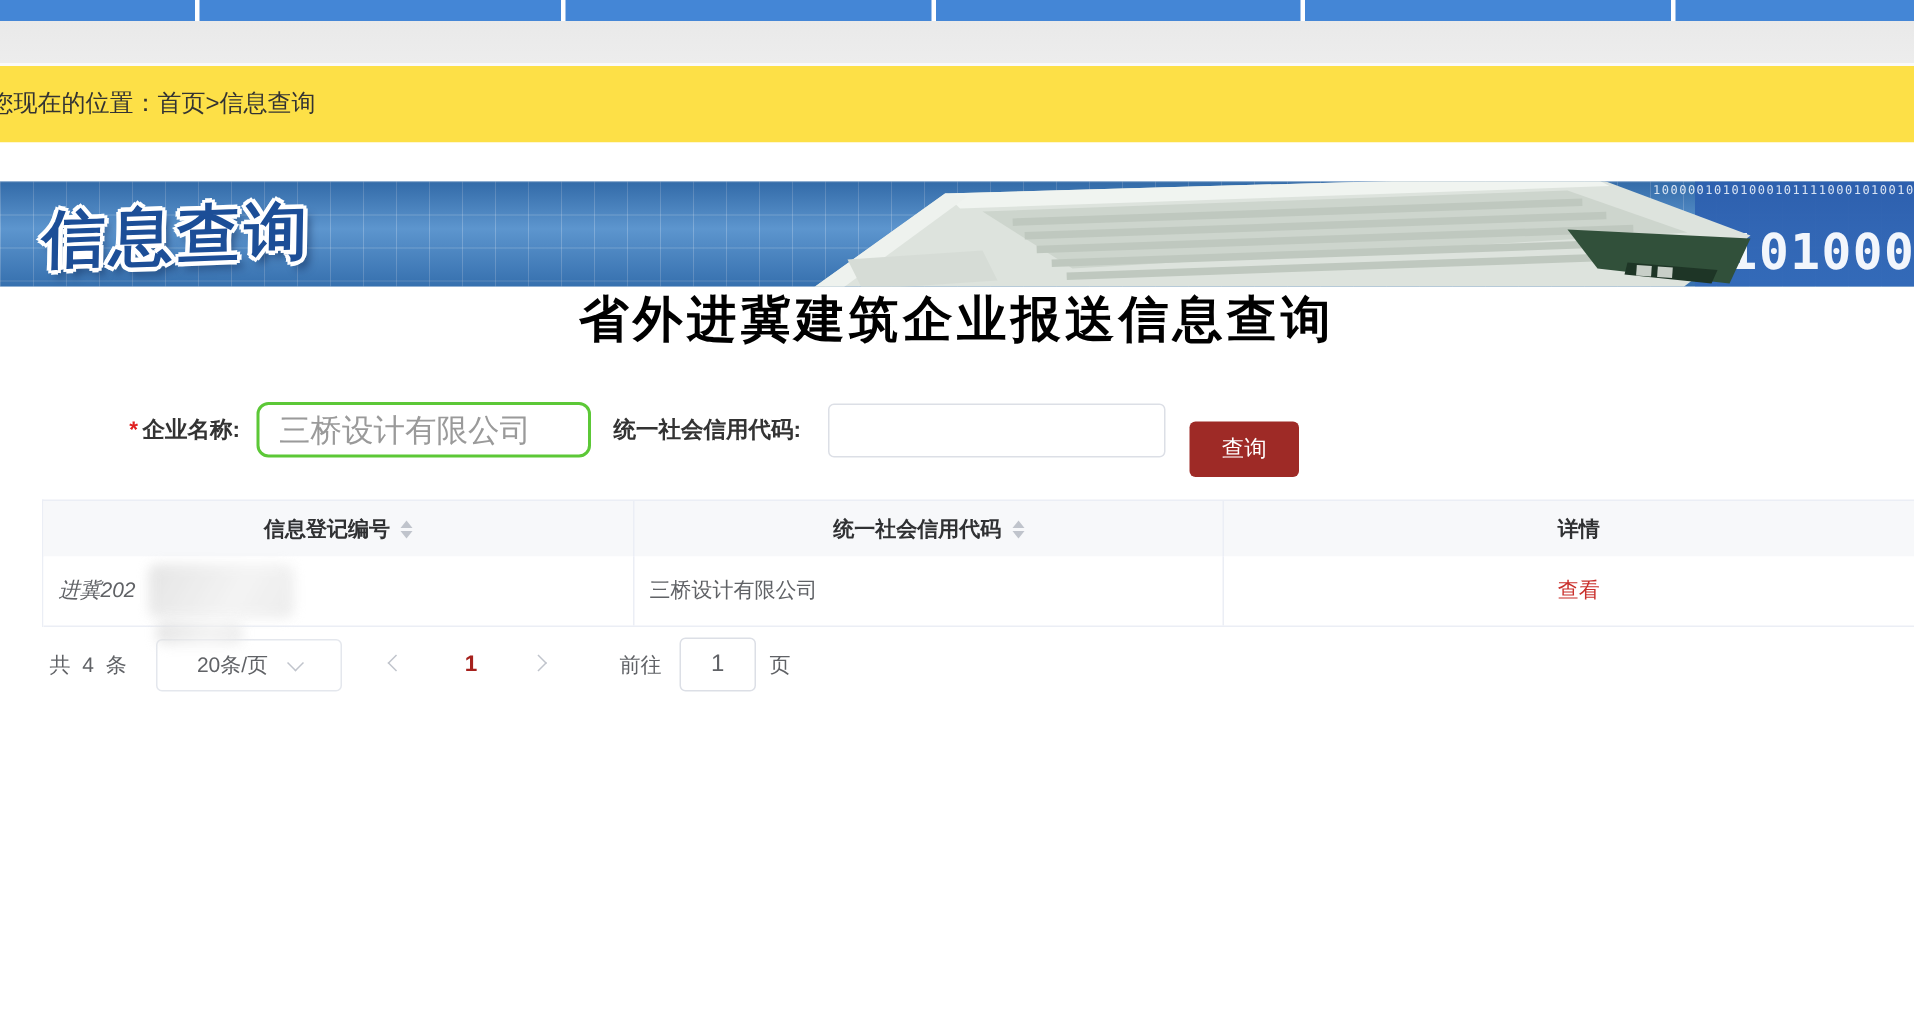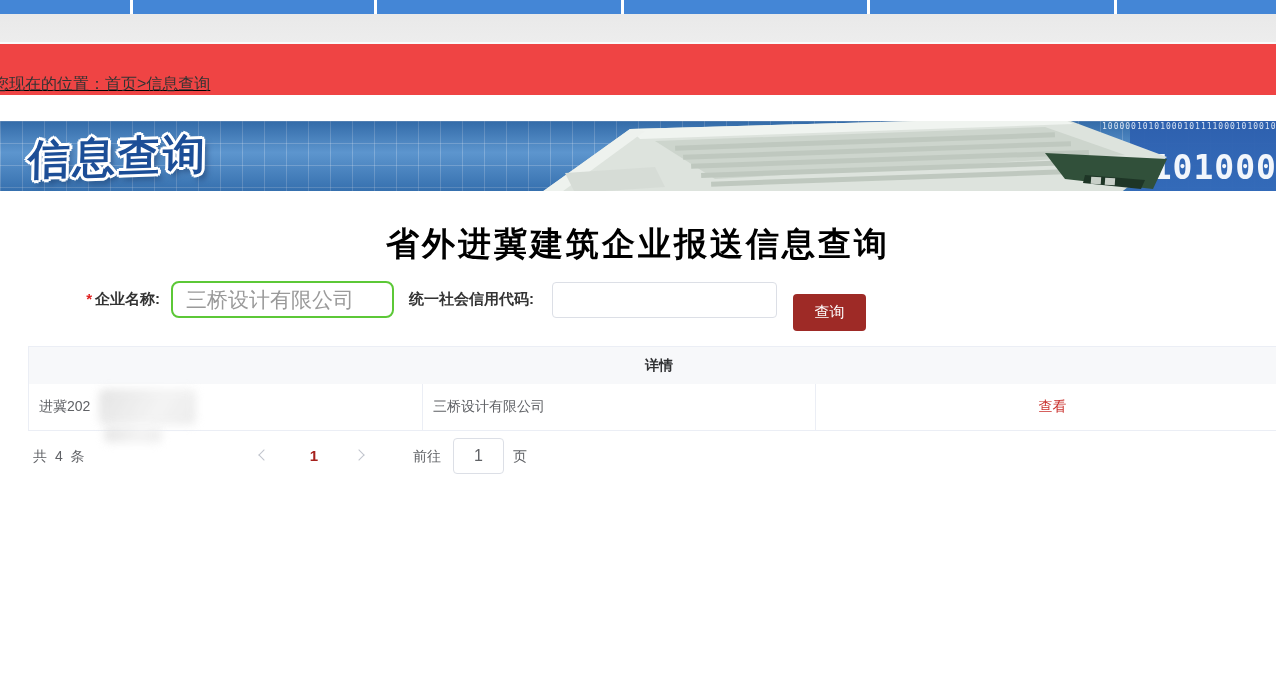--- a/index.html
+++ b/index.html
@@ -7,21 +7,21 @@
     font-family:"Liberation Sans","DejaVu Sans",sans-serif; }
 
   
   .topnav { height:14px; display:flex; background:#fff; }
   .topnav .seg { background:#4486d6; height:14px; }
   .topnav .seg + .seg { margin-left:3px; }
   .s1{width:130px}.s2{width:241px}.s3{width:244px}.s4{width:243px}.s5{width:244px}.s6{flex:1}
 
   
   .strip { height:30px; background:linear-gradient(180deg,#e9e9e9,#ededed); border-bottom:2px solid #fafafa; }
-  .crumbbar { height:51px; background:#ef4444; display:flex; align-items:flex-end;text-decoration:underline; }
+  .crumbbar { height:51px; background:#fde047; display:flex; align-items:center; }
   .crumbbar .txt { margin-left:-7px; font-size:16px; color:#333; }
   .gap-white { height:26px; background:#fff; }
 
   
   .banner { position:relative; height:70px; overflow:hidden;
     background-color:#4284c6;
     background-image:
       linear-gradient(180deg, rgba(10,40,90,.28), rgba(255,255,255,.14) 45%, rgba(10,40,90,.22)),
       linear-gradient(rgba(255,255,255,.22) 1px, transparent 1px),
       linear-gradient(90deg, rgba(255,255,255,.22) 1px, transparent 1px);
@@ -36,25 +36,25 @@
     background:linear-gradient(180deg,#2d5fae,#336ab9); opacity:.96; }
   .bin-small { position:absolute; top:1px; right:0; width:174px; overflow:hidden;
     font-family:"DejaVu Sans Mono",monospace; font-size:8px; color:#eaf1fb;
     letter-spacing:1px; white-space:nowrap; opacity:.9; }
   .bin-large { position:absolute; bottom:4px; right:-24px; width:190px; overflow:hidden;
     font-family:"DejaVu Sans Mono",monospace; font-size:33px; font-weight:bold;
     color:#f2f6fc; letter-spacing:1px; white-space:nowrap; }
   .laptop { position:absolute; left:505px; top:-4px; }
 
   
-  .page-title { margin-top:31px; text-align:center; font-size:33px; font-weight:600;
+  .page-title { text-align:center; font-size:33px; font-weight:600;
     color:#000; letter-spacing:3px; }
 
   
-  .form-row { position:relative; height:38px; margin-top:14px;padding-left:24px; }
+  .form-row { position:relative; height:38px; margin-top:32px;padding-left:24px; }
   .lbl { position:absolute; top:9px; font-size:15px; font-weight:bold; color:#333; white-space:nowrap; }
   .lbl-company { left:0; width:160px; text-align:right; }
   .lbl-credit { left:409px; }
   .req { color:#e02020; margin-right:3px; font-weight:bold; }
   .inp-company { position:absolute; left:171px; top:0; width:223px; height:37px;
     border:2px solid #5cc837; border-radius:8px; background:#fff;
     font-size:21px; color:#9a9a9a; padding:0 0 0 13px; outline:none;
     font-family:"Liberation Sans","DejaVu Sans",sans-serif; }
   .inp-credit { position:absolute; left:552px; top:1px; width:225px; height:36px;
     border:1px solid #dcdfe6; border-radius:4px; background:#fff;
@@ -65,21 +65,21 @@
 
   
   .tbl { margin:27px 0 0 28px; width:1262px; border-top:1px solid #ebeef5; border-left:1px solid #ebeef5; }
   .tr { display:flex; }
   .th,.td { border-right:1px solid #ebeef5; display:flex; align-items:center; position:relative; }
   .c1{width:394px}.c2{width:393px}.c3{width:393px}.c4{flex:1}
   .thead .tr { background:#f7f8fa; height:37px; }
   .th { justify-content:center; font-size:14px; font-weight:bold; color:#303133; }
   .tbody .tr { background:#fff; height:47px; border-bottom:1px solid #ebeef5; }
   .td { font-size:14px; color:#606266; }
-  .td.c1 { padding-left:10px; } .td.c2 { padding-left:10px; } .td.c3 { padding-left:15px; }
+  .td.c1 { padding-left:10px;font-style:italic; } .td.c2 { padding-left:10px; } .td.c3 { padding-left:15px; }
   .td.c4 { justify-content:center; }
   .link-view { color:#c9302c; text-decoration:none; font-size:14px; cursor:pointer; }
   .carets { display:inline-flex; flex-direction:column; margin-left:7px; gap:2px; }
   .caret-up { width:0; height:0; border-left:4px solid transparent; border-right:4px solid transparent; border-bottom:5px solid #c0c4cc; }
   .caret-down { width:0; height:0; border-left:4px solid transparent; border-right:4px solid transparent; border-top:5px solid #c0c4cc; }
   .redact { position:absolute; background:linear-gradient(120deg,#dcdcdc,#f0f0f0 60%,#e6e6e6);
     filter:blur(4px); border-radius:6px; opacity:.75; }
   .redact-reg { left:70px; top:5px; width:97px; height:36px; }
   .redact-code { left:148px; top:5px; width:102px; height:36px; }
 
@@ -154,20 +154,34 @@
   <div class="lbl lbl-company"><span class="req">*</span><span>企业名称:</span></div>
   <input class="inp-company" type="text" value="三桥设计有限公司" style="">
   <div class="lbl lbl-credit">统一社会信用代码:</div>
   <input class="inp-credit" type="text" value="" style="">
   <button class="btn-query">查询</button>
 </div>
 
 <div class="tbl">
   <div class="thead">
     <div class="tr">
+      <div class="th c1">
+        <span>信息登记编号</span>
+        <span class="carets">
+          <i class="caret-up"></i>
+          <i class="caret-down"></i>
+        </span>
+      </div>
+      <div class="th c3">
+        <span>统一社会信用代码</span>
+        <span class="carets">
+          <i class="caret-up"></i>
+          <i class="caret-down"></i>
+        </span>
+      </div>
       <div class="th c4">
         <span>详情</span>
       </div>
     </div>
   </div>
   <div class="tbody">
     <div class="tr">
       <div class="td c1">
         <span>进冀202</span>
         <span class="redact redact-reg"></span>
@@ -175,20 +189,24 @@
       <div class="td c2">三桥设计有限公司</div>
       <div class="td c4">
         <a class="link-view">查看</a>
       </div>
     </div>
   </div>
 </div>
 
 <div class="pager">
   <span class="pg-total">共 4 条</span>
+  <div class="pg-size">
+    <span>20条/页</span>
+    <i class="chev chev-down"></i>
+  </div>
   <span class="redact redact-pg"></span>
   <i class="chev chev-left pg-arrow pg-prev"></i>
   <span class="pg-cur">1</span>
   <i class="chev chev-right pg-arrow pg-next"></i>
   <span class="pg-goto">前往</span>
   <input class="pg-input" type="text" value="1" style="">
   <span class="pg-unit">页</span>
 </div>
 
 </body></html>

